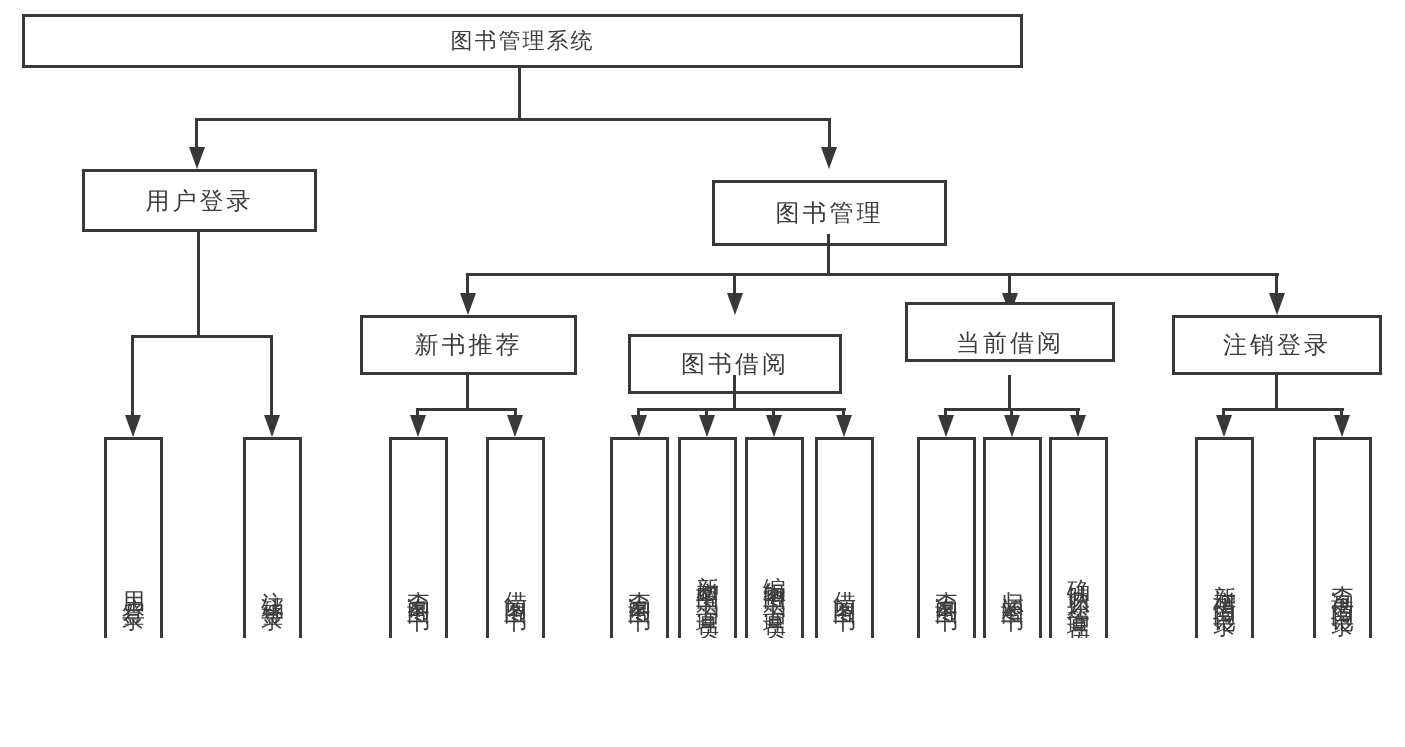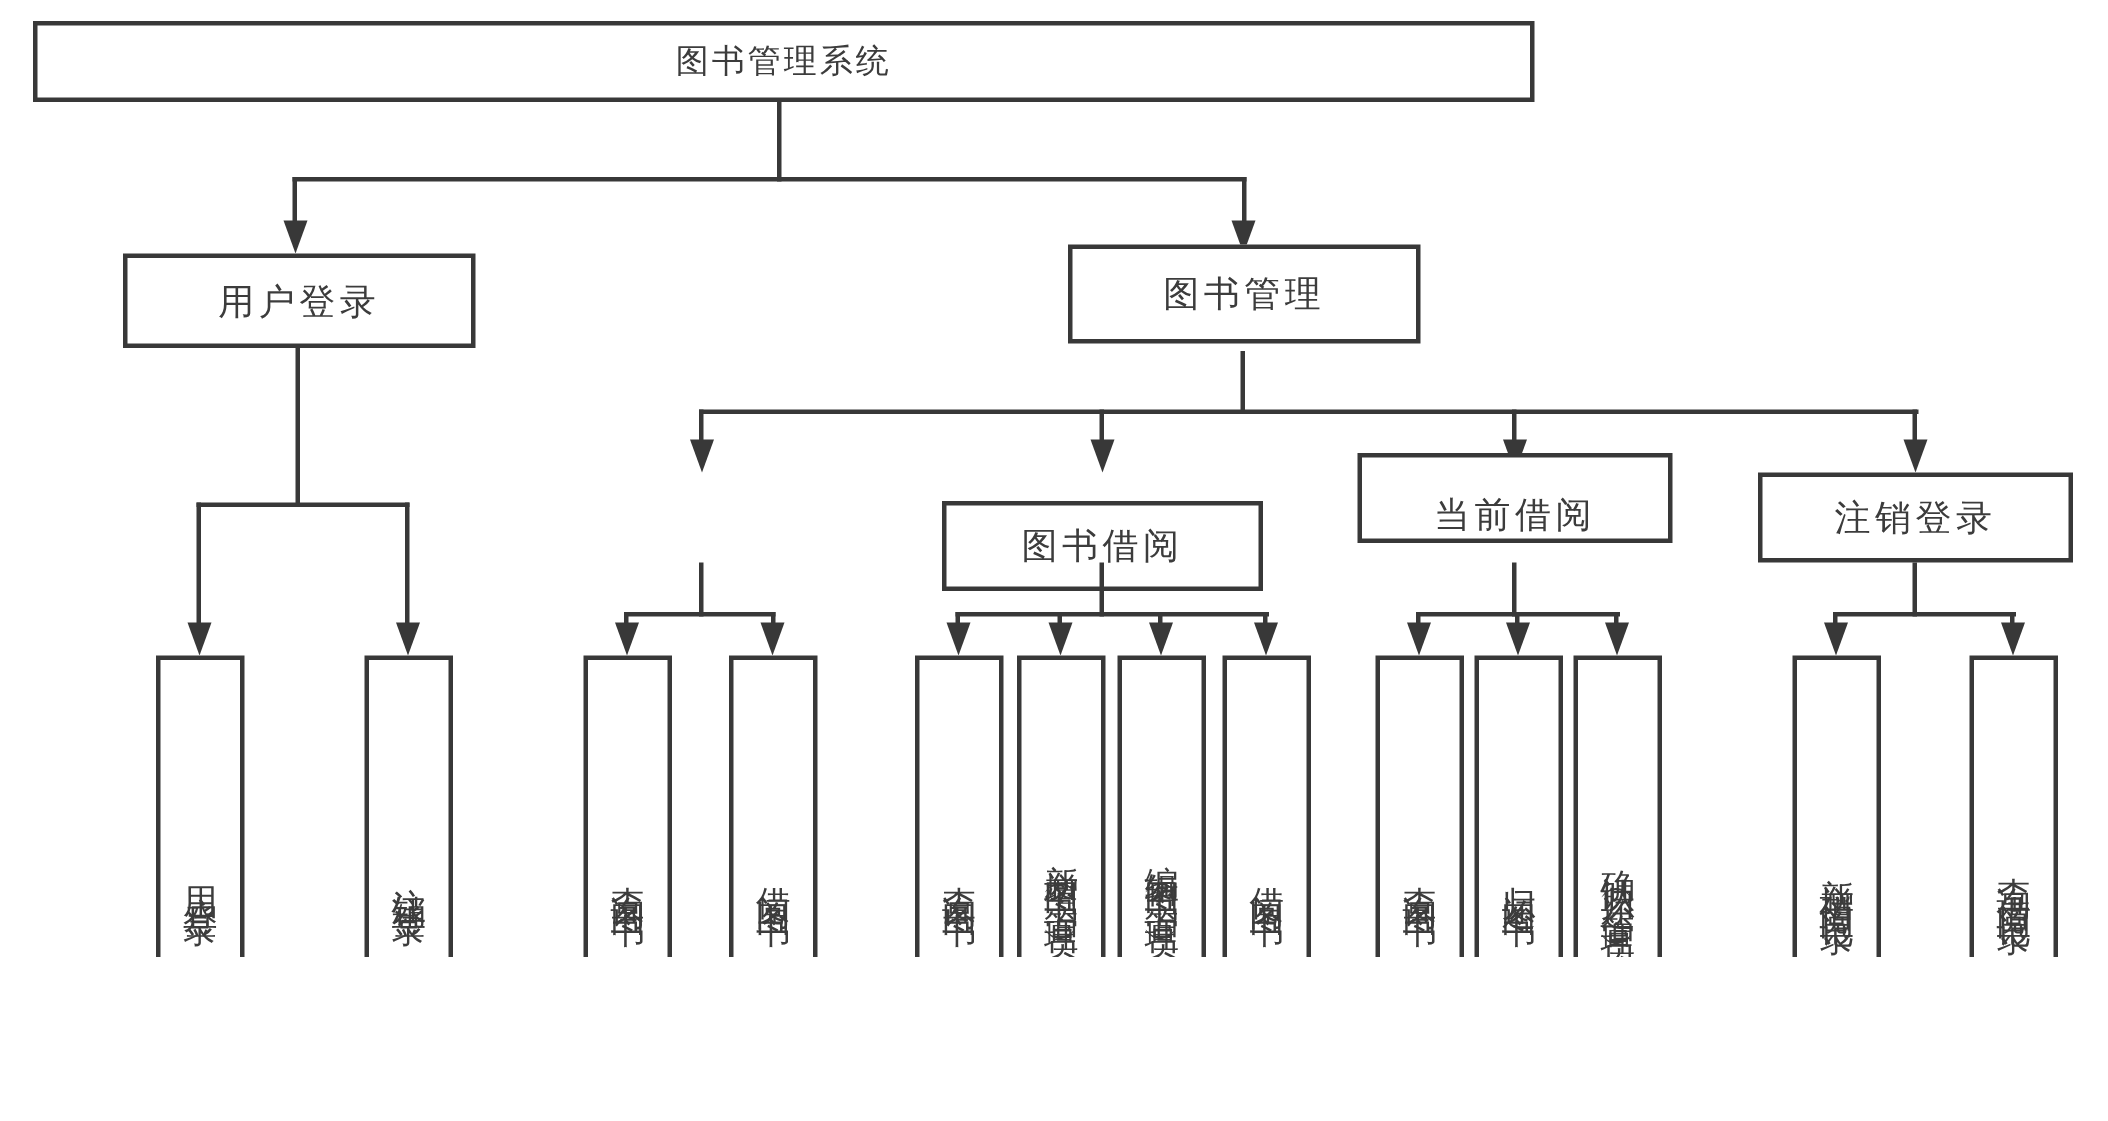--- a/index.html
+++ b/index.html
@@ -55,21 +55,21 @@
   <div class="line" style="left:518px; top:68px; width:3px; height:53px;"></div>
   <div class="line" style="left:195px; top:118px; width:636px; height:3px;"></div>
   <div class="line" style="left:195px; top:118px; width:3px; height:31px;"></div>
   <div class="arrow" style="left:189px; top:147px;"></div>
   <div class="line" style="left:828px; top:118px; width:3px; height:31px;"></div>
   <div class="arrow" style="left:821px; top:147px;"></div>
 
   <div class="hbox" style="left:82px; top:169px; width:235px; height:63px;">
     <span>用户登录</span>
   </div>
-  <div class="hbox" style="left:712px; top:163px; width:235px; height:66px;">
+  <div class="hbox" style="left:712px; top:180px; width:235px; height:66px;">
     <span>图书管理</span>
   </div>
 
   <div class="line" style="left:197px; top:232px; width:3px; height:106px;"></div>
   <div class="line" style="left:131px; top:335px; width:142px; height:3px;"></div>
   <div class="line" style="left:131px; top:335px; width:3px; height:82px;"></div>
   <div class="arrow" style="left:125px; top:415px;"></div>
   <div class="line" style="left:270px; top:335px; width:3px; height:82px;"></div>
   <div class="arrow" style="left:264px; top:415px;"></div>
 
@@ -77,20 +77,23 @@
   <div class="line" style="left:466px; top:273px; width:813px; height:3px;"></div>
   <div class="line" style="left:466px; top:273px; width:3px; height:22px;"></div>
   <div class="arrow" style="left:460px; top:293px;"></div>
   <div class="line" style="left:733px; top:273px; width:3px; height:22px;"></div>
   <div class="arrow" style="left:727px; top:293px;"></div>
   <div class="line" style="left:1008px; top:273px; width:3px; height:22px;"></div>
   <div class="arrow" style="left:1002px; top:293px;"></div>
   <div class="line" style="left:1275px; top:273px; width:3px; height:22px;"></div>
   <div class="arrow" style="left:1269px; top:293px;"></div>
 
+  <div class="hbox" style="left:360px; top:315px; width:217px; height:60px;">
+    <span>新书推荐</span>
+  </div>
   <div class="hbox" style="left:628px; top:315px; width:214px; height:60px;margin-top:19px;">
     <span>图书借阅</span>
   </div>
   <div class="hbox" style="left:905px; top:302px; width:210px; height:60px;align-items:flex-end;">
     <span>当前借阅</span>
   </div>
   <div class="hbox" style="left:1172px; top:315px; width:210px; height:60px;">
     <span>注销登录</span>
   </div>
 

